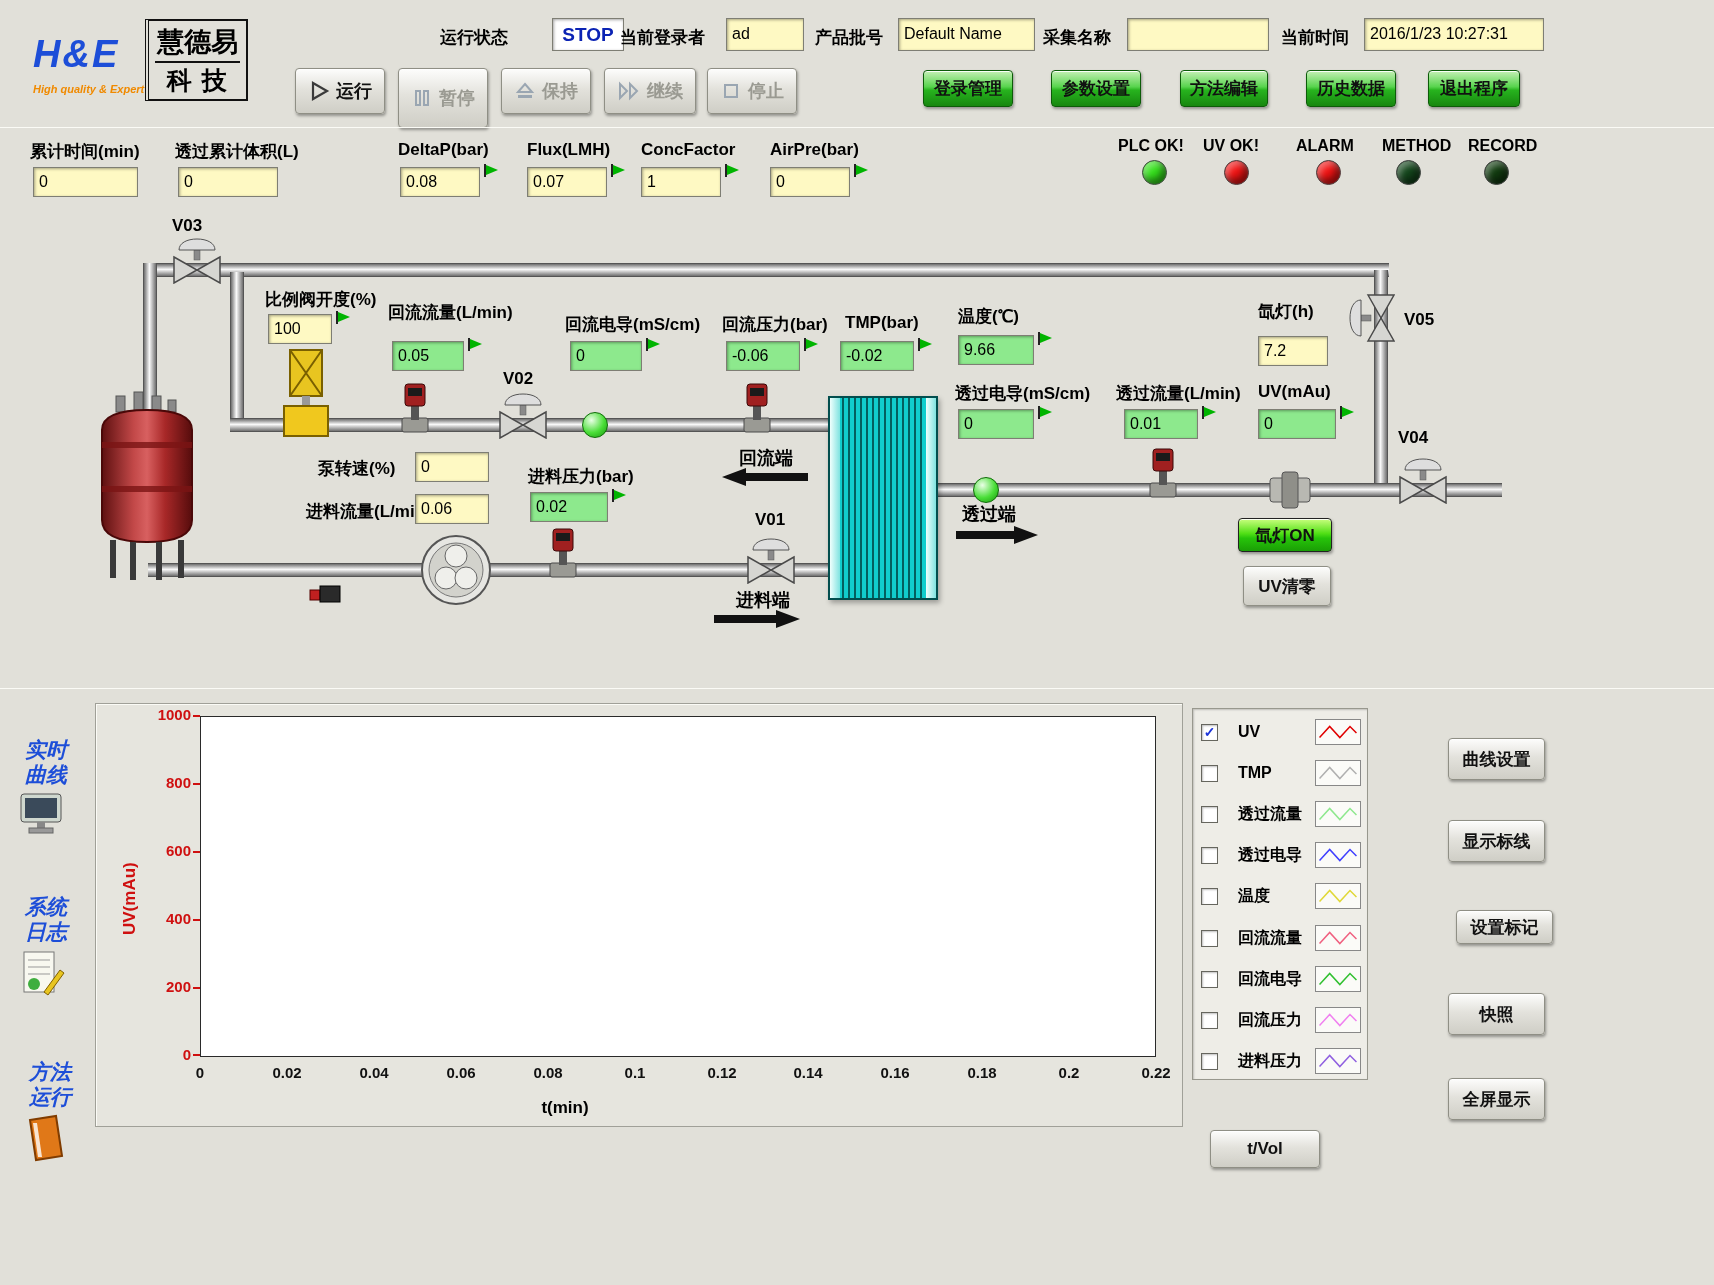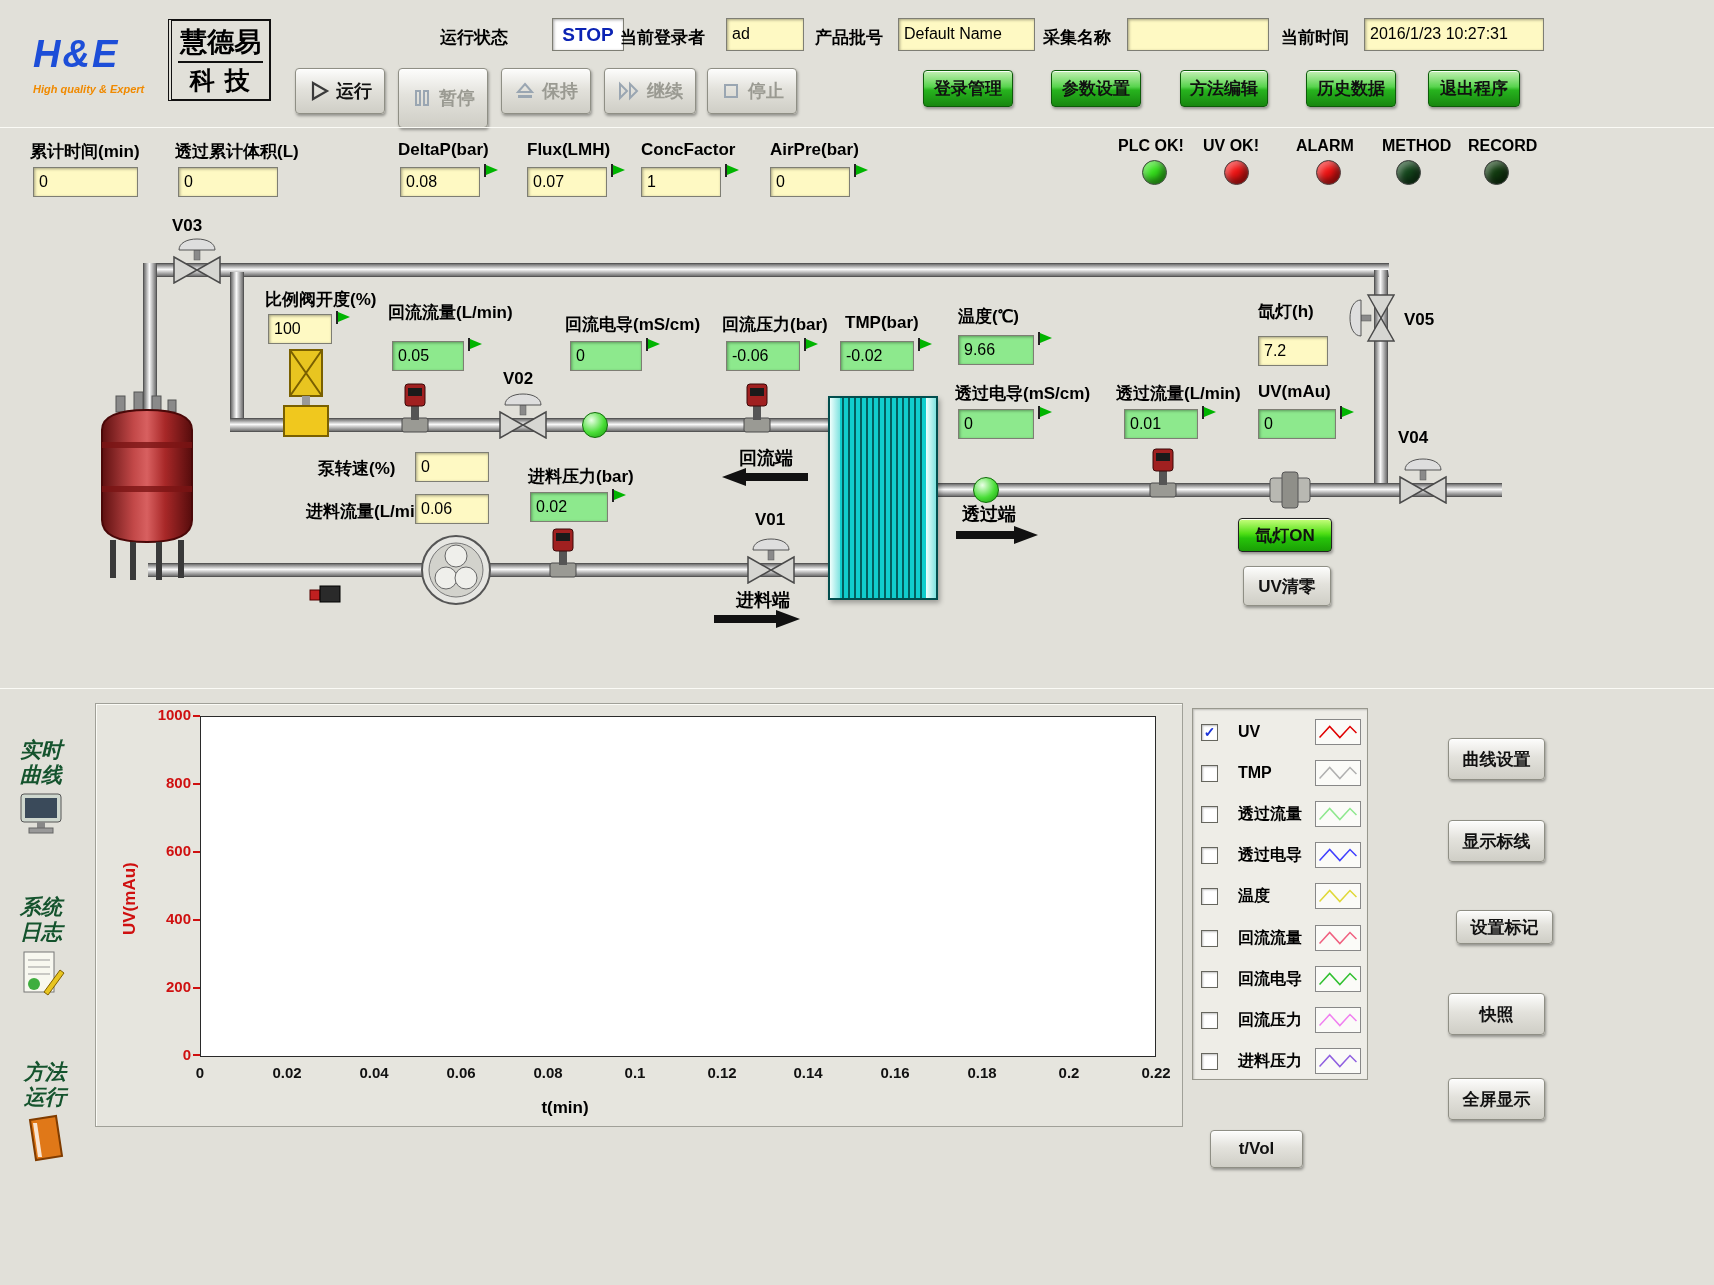--- a/index.html
+++ b/index.html
@@ -34,21 +34,21 @@
   .membrane{position:absolute;left:828px;top:396px;width:110px;height:204px;
        background:repeating-linear-gradient(90deg,#035f5f 0 2px,#11cdcd 2px 6px);
        border:2px solid #024e4e;box-shadow:2px 3px 5px rgba(0,0,0,.3)}
   .membrane::before,.membrane::after{content:"";position:absolute;top:0;bottom:0;width:10px;
        background:linear-gradient(90deg,#effffd,#7fe3e0)}
   .membrane::before{left:0}.membrane::after{right:0}
   .groove{position:absolute;left:0;width:100%;height:1px;background:#9c9c94;border-bottom:1px solid #fbfbf6}
   .logo{position:absolute;left:33px;top:8px;width:250px;height:104px;display:flex;align-items:center}
   .logo-he{font-size:38px;font-weight:bold;font-style:italic;color:#1d4ed8;line-height:58px;letter-spacing:2px}
   .logo-tag{font-size:11px;font-weight:bold;font-style:italic;color:#f08a00;white-space:nowrap}
-  .logo-cn{margin-left:24px;border:2px solid #111;border-left:4px double #111;padding:2px 6px;text-align:center}
+  .logo-cn{margin-left:1px;border:2px solid #111;border-left:4px double #111;padding:2px 6px;text-align:center}
   .logo-cn-top{font-size:27px;font-weight:bold;border-bottom:2px solid #111;padding:1px 2px}
   .logo-cn-bot{font-size:25px;font-weight:bold;letter-spacing:10px;padding:1px 0 0 8px}
   .statusbox{position:absolute;height:33px;background:#fff;border:1px solid #7e7e74;
        box-shadow:inset 1px 1px 3px rgba(0,0,0,.35);text-align:center;font-weight:bold;
        font-size:19px;color:#0b23b4;line-height:31px}
   .plot{position:absolute;left:200px;top:716px;width:956px;height:341px;background:#fff;border:1px solid #2a2a2a}
   .ytick{position:absolute;left:147px;width:44px;text-align:right;font-weight:bold;font-size:15px;color:#cf1010}
   .ymark{position:absolute;left:193px;width:7px;height:2px;background:#cf1010}
   .xtick{position:absolute;width:64px;text-align:center;font-weight:bold;font-size:15px;color:#111;top:1064px}
   .yaxis-label{position:absolute;left:120px;top:935px;transform:rotate(-90deg);transform-origin:0 0;
@@ -56,21 +56,21 @@
   .legend{position:absolute;left:1192px;top:708px;width:176px;height:372px;background:#eeede7;
        border:1px solid #98988e;box-shadow:inset 1px 1px 2px rgba(0,0,0,.2)}
   .lrow{position:absolute;left:8px;width:160px;height:30px;display:flex;align-items:center}
   .cb{width:17px;height:17px;background:#fff;border:1px solid #66665e;flex:0 0 17px;
       box-shadow:inset 1px 1px 2px rgba(0,0,0,.25);font-size:14px;line-height:15px;text-align:center;
       color:#1d35d9;font-weight:bold}
   .cb.checked::after{content:"✓"}
   .lname{flex:1;padding-left:20px;font-weight:bold;font-size:16px}
   .sample{width:46px;height:26px;background:#fbfbf8;border:1px solid #888;flex:0 0 46px}
   .side-txt{position:absolute;font-family:"Liberation Serif",serif;font-style:italic;font-weight:bold;
-       font-size:21px;line-height:25px;color:#14532d;text-align:left;white-space:pre-line}
+       font-size:21px;line-height:25px;color:#1d4ed8;text-align:center;white-space:pre-line}
   .chartpanel{position:absolute;left:95px;top:703px;width:1088px;height:424px;background:#e6e5de;
        border:1px solid #a0a098;box-shadow:inset 1px 1px 0 #fbfbf6}
 </style>
 </head>
 <body>
 
 <div class="logo">
   <div>
     <div class="logo-he">H&amp;E</div>
     <div class="logo-tag">High quality &amp; Expert</div>
@@ -482,13 +482,13 @@
       </svg>
   </div>
 </div>
 
 <div class="btn" style="left:1448px;top:738px;width:97px;height:42px;font-size:17px">曲线设置</div>
 <div class="btn" style="left:1448px;top:820px;width:97px;height:42px;font-size:17px">显示标线</div>
 <div class="btn" style="left:1456px;top:910px;width:97px;height:34px;font-size:17px">设置标记</div>
 <div class="btn" style="left:1448px;top:993px;width:97px;height:42px;font-size:17px">快照</div>
 <div class="btn" style="left:1448px;top:1078px;width:97px;height:42px;font-size:17px">全屏显示</div>
 
-<div class="btn" style="left:1210px;top:1130px;width:93px;height:38px;font-size:17px">t/Vol</div>
+<div class="btn" style="left:1210px;top:1130px;width:110px;height:38px;font-size:17px">t/Vol</div>
 
 </body></html>

